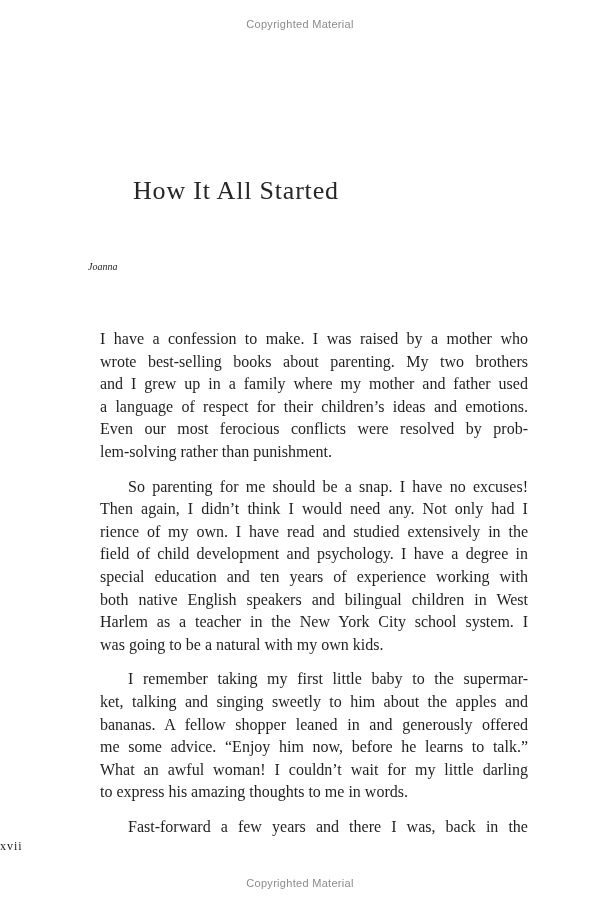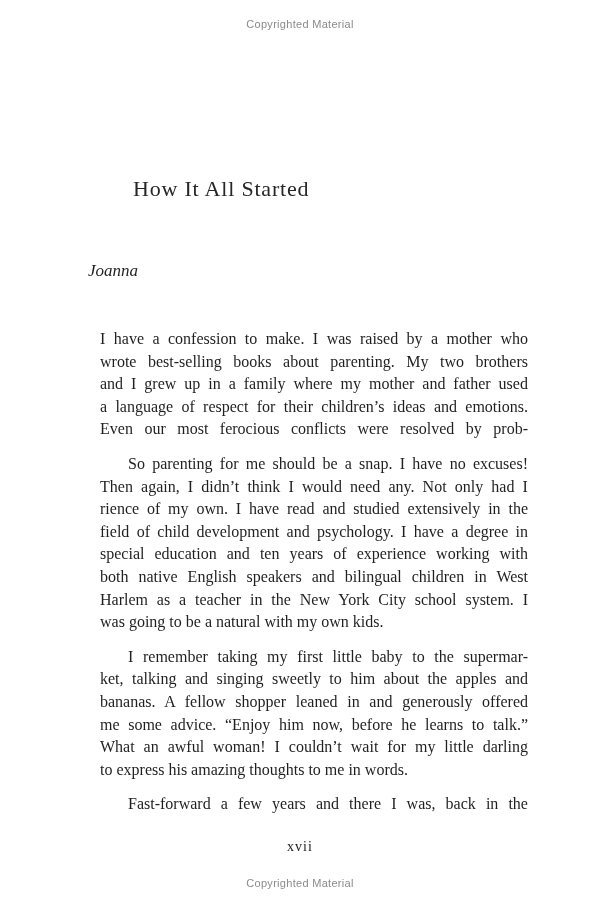--- a/index.html
+++ b/index.html
@@ -23,49 +23,49 @@
     font-family:"Liberation Sans",sans-serif;
     font-size:11px;
     color:var(--muted);
     letter-spacing:0.3px;
   }
   .copyright.top{top:18px;}
   .copyright.bottom{top:877px;}
   .chapter-title{
     position:absolute;top:176px;left:133px;
     margin:0;
-    font-size:22px;
+    font-size:26px;
     font-weight:400;
     letter-spacing:0.8px;
     color:#262626;
     font-family:"Liberation Serif",serif;
   }
   .byline{
     position:absolute;top:261px;left:88px;
-    font-size:17px;
+    font-size:10px;
     font-style:italic;
     color:var(--ink);
   }
   .body-text{
     position:absolute;top:316px;left:88px;
     width:428px;
   }
   .paragraph{margin:12px;padding:0;}
   .tline{
     white-space:nowrap;
     line-height:22.6px;
     height:22.6px;
     font-size:16px;
     color:var(--ink);
   }
   .tline.indent{padding-left:28px;}
   .page-number{
     position:absolute;top:839px;left:0;width:100%;
-    text-align:center;
-    font-size:14px;
+    text-align:left;
+    font-size:12px;
     letter-spacing:1px;
     color:#222222;
   }
 </style>
 </head>
 <body>
 
 <div class="page">
   <div class="copyright top">Copyrighted Material</div>
 
@@ -73,20 +73,21 @@
 
   <div class="byline">Joanna</div>
 
   <div class="body-text">
       <div class="paragraph">
         <div class="tline" style="word-spacing: 4.45px;"><span>I have a confession to make. I was raised by a mother who</span></div>
         <div class="tline" style="word-spacing: 7.56px;"><span>wrote best-selling books about parenting. My two brothers</span></div>
         <div class="tline" style="word-spacing: 3.97px;"><span>and I grew up in a family where my mother and father used</span></div>
         <div class="tline" style="word-spacing: 4.31px;"><span>a language of respect for their children’s ideas and emotions.</span></div>
         <div class="tline" style="word-spacing: 7.51px;"><span>Even our most ferocious conflicts were resolved by prob-</span></div>
+        <div class="tline"><span>lem-solving rather than punishment.</span></div>
       </div>
       <div class="paragraph">
         <div class="tline indent" style="word-spacing: 3.24px;"><span>So parenting for me should be a snap. I have no excuses!</span></div>
         <div class="tline" style="word-spacing: 4.15px;"><span>Then again, I didn’t think I would need any. Not only had I</span></div>
         <div class="tline" style="word-spacing: 3.85px;"><span>rience of my own. I have read and studied extensively in the</span></div>
         <div class="tline" style="word-spacing: 3.32px;"><span>field of child development and psychology. I have a degree in</span></div>
         <div class="tline" style="word-spacing: 6.07px;"><span>special education and ten years of experience working with</span></div>
         <div class="tline" style="word-spacing: 6.04px;"><span>both native English speakers and bilingual children in West</span></div>
         <div class="tline" style="word-spacing: 4.86px;"><span>Harlem as a teacher in the New York City school system. I</span></div>
         <div class="tline"><span>was going to be a natural with my own kids.</span></div>

